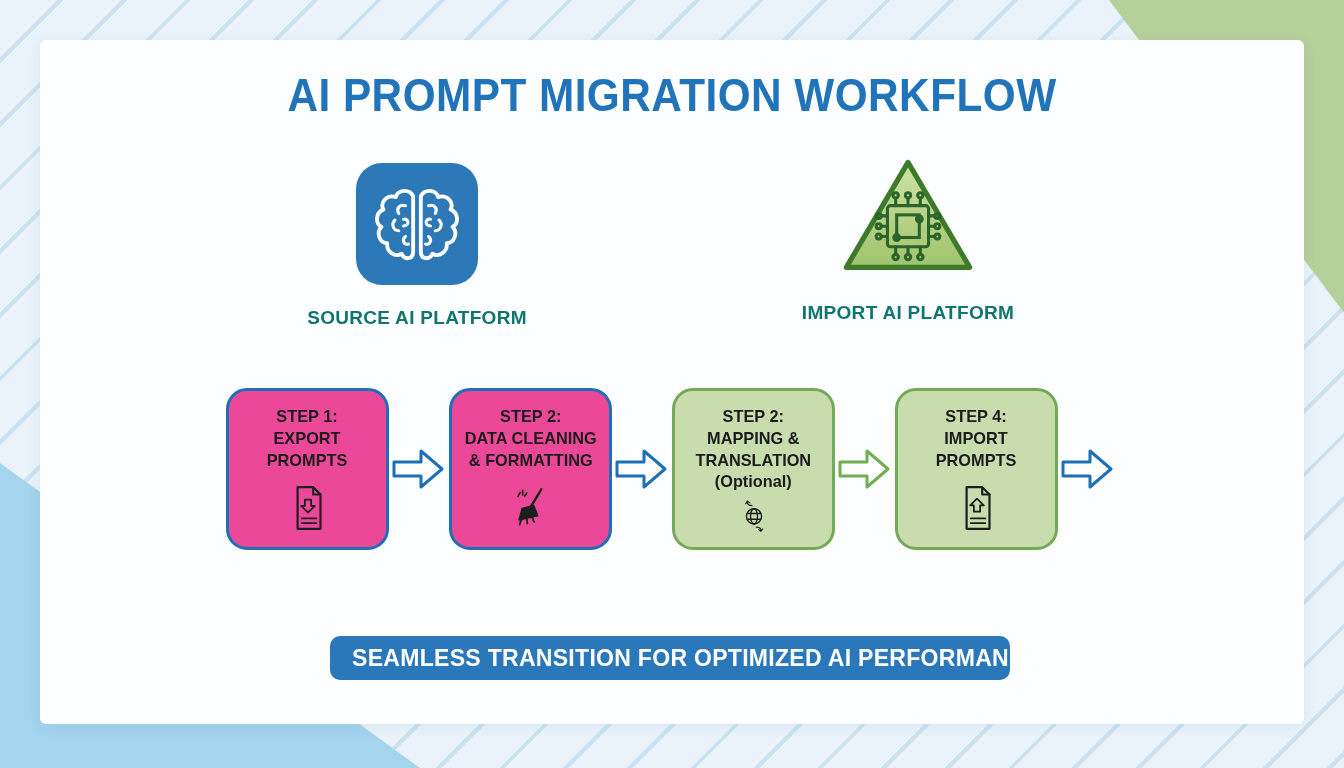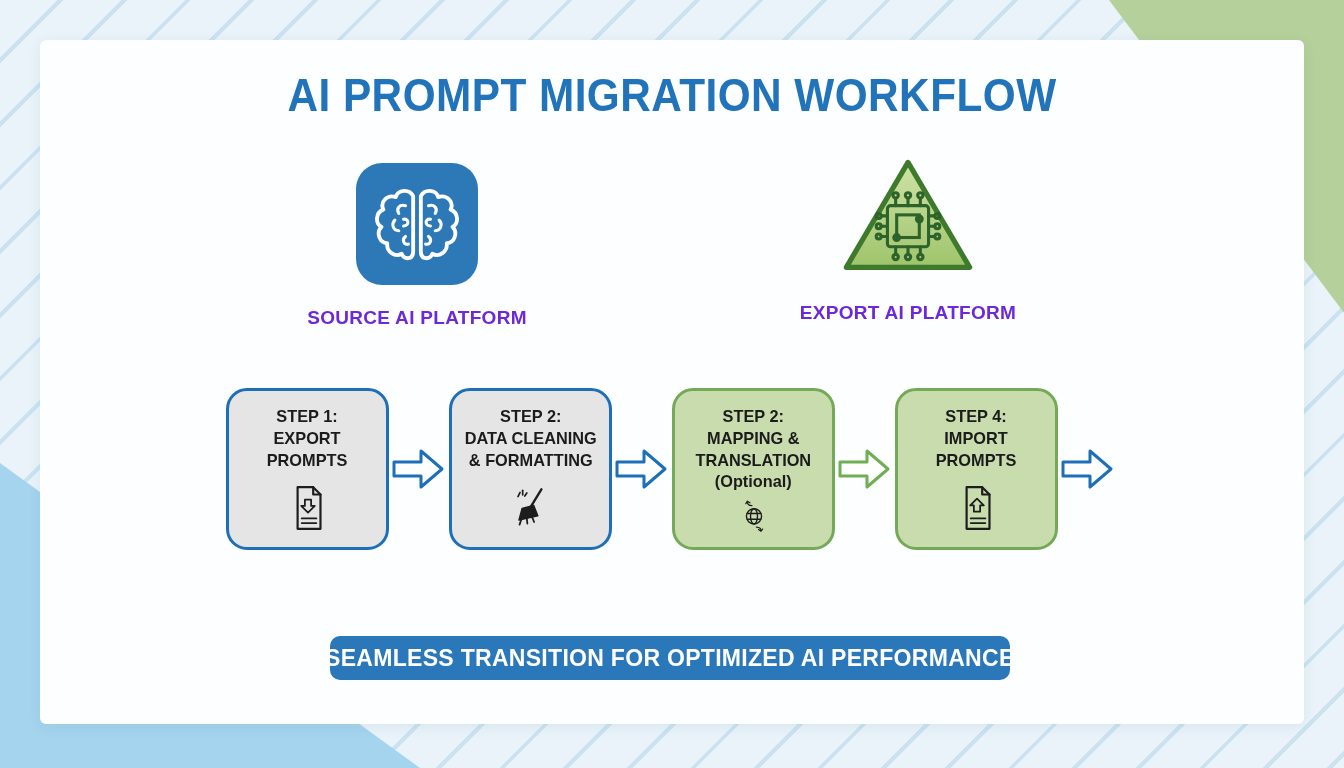--- a/index.html
+++ b/index.html
@@ -21,40 +21,40 @@
     font-size:46px; font-weight:700; color:#2173ba; letter-spacing:.5px;
     transform:scaleX(.92); }
 
   
   .platform { position:absolute; width:240px; display:flex; flex-direction:column; align-items:center; }
   .platform-source { left:257px; top:115px; }
   .platform-target { left:748px; top:110px; }
   .platform .icon-holder { height:138px; display:flex; align-items:center; justify-content:center; }
   .brain-square { width:122px; height:122px; background:#2d78b7; border-radius:26px;
     display:flex; align-items:center; justify-content:center; }
-  .platform-label { margin-top:14px; font-size:19px; font-weight:700; color:#6d28d9; letter-spacing:.3px; }
+  .platform-label { margin-top:14px; font-size:19px; font-weight:700; color:#0f766e; letter-spacing:.3px; }
 
   
   .steps-row { position:absolute; left:0; top:348px; width:100%;
     display:flex; justify-content:center; align-items:center; }
   .step-box { width:163px; height:162px; border-radius:21px; border:3px solid;
     display:flex; flex-direction:column; align-items:center;
     padding:15px 6px 13px 6px; }
-  .step-blue  { background:#e5e5e5; border-color:#1d6fb8; }
+  .step-blue  { background:#ec4899; border-color:#1d6fb8; }
   .step-green { background:#c9dcad; border-color:#74a958; }
   .step-text { text-align:center; font-weight:700; font-size:17px; line-height:1.28;
     color:#1b1b1b; transform:scaleX(.96); }
   .step-text span { display:block; }
   .step-icon { margin-top:auto; }
   .flow-arrow { margin:0 2px; }
 
   
   .banner { position:absolute; left:290px; top:596px; width:680px; height:44px;
     background:#2a77b9; border-radius:10px;
-    display:flex; align-items:center; justify-content:center; }
+    display:flex; align-items:center; }
   .banner span { color:#ffffff; font-weight:700; font-size:24.5px; letter-spacing:.3px;
     transform:scaleX(.94); white-space:nowrap; }
 </style>
 </head>
 <body>
 
 <div class="stage">
   <div class="bg-green-corner"></div>
   <div class="bg-blue-wedge"></div>
 
@@ -121,21 +121,21 @@
               <circle cx="41.5" cy="80" r="2.4"></circle>
             <line x1="90" y1="60" x2="96" y2="60"></line>
               <circle cx="98.5" cy="60" r="2.4"></circle>
             <line x1="90" y1="70" x2="96" y2="70"></line>
               <circle cx="98.5" cy="70" r="2.4"></circle>
             <line x1="90" y1="80" x2="96" y2="80"></line>
               <circle cx="98.5" cy="80" r="2.4"></circle>
           </g>
         </svg>
       </div>
-      <div class="platform-label">EXPORT AI PLATFORM</div>
+      <div class="platform-label">IMPORT AI PLATFORM</div>
     </div>
 
     <div class="steps-row">
 
       <div class="step-box step-blue">
         <div class="step-text">
           <span>STEP 1:</span>
           <span>EXPORT</span>
           <span>PROMPTS</span>
         </div>

